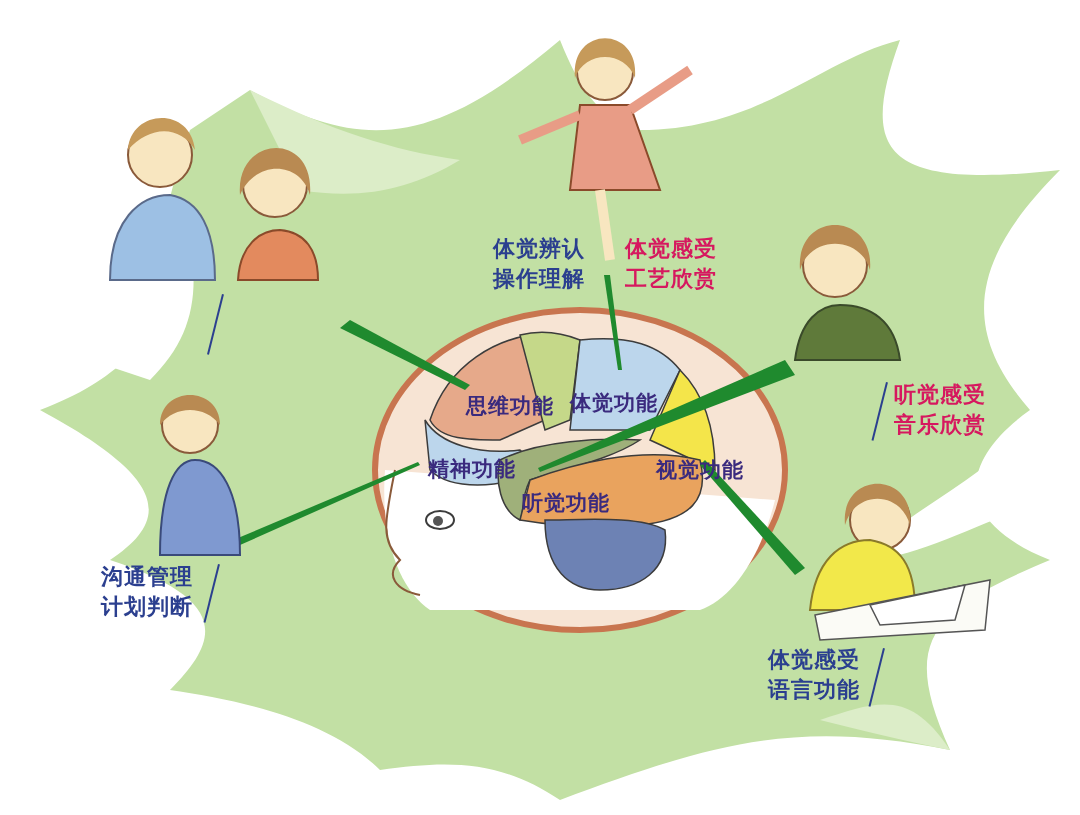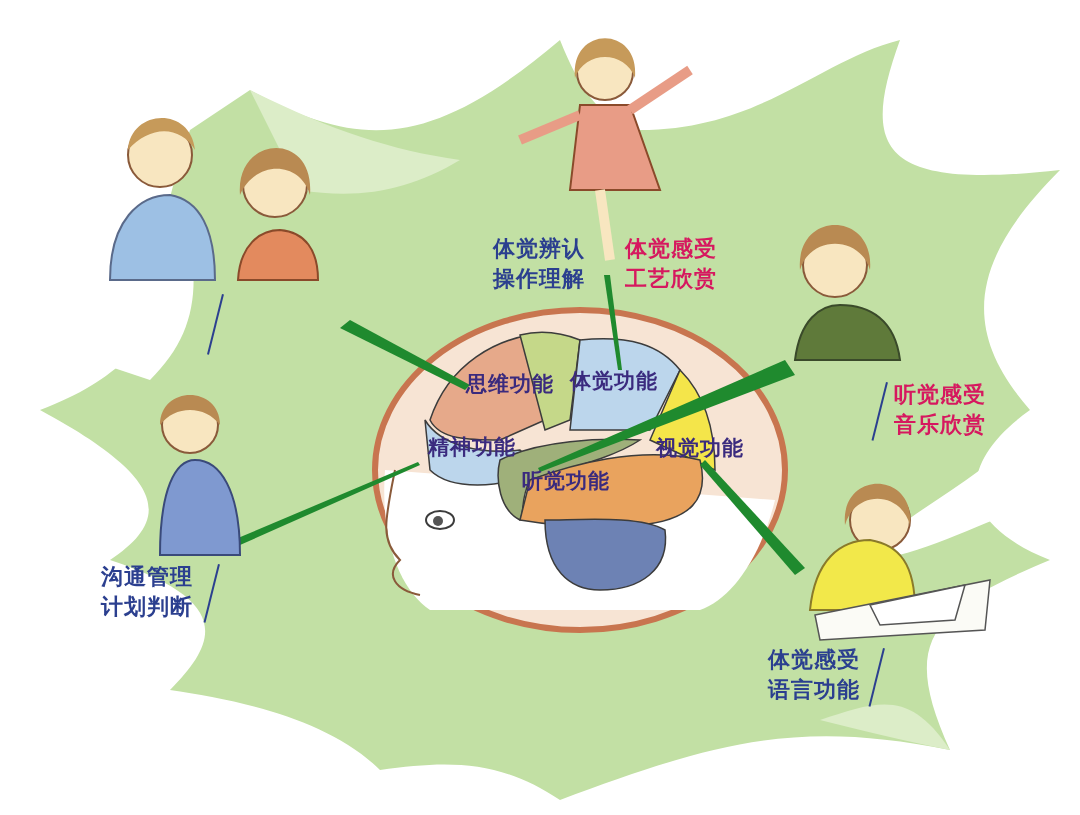--- a/index.html
+++ b/index.html
@@ -1,21 +1,21 @@
 <!DOCTYPE html>
 <html><head>
 <meta charset="utf-8">
 <style>
   html, body { margin: 0; padding: 0; background: #ffffff; }
   body { width: 1080px; height: 815px; position: relative; overflow: hidden; font-family: "DejaVu Sans", sans-serif; }
   #stage { position: absolute; left: 0; top: 0; width: 1080px; height: 815px; }
   .label { position: absolute; font-weight: bold; font-size: 22px; line-height: 30px; letter-spacing: 1px; white-space: nowrap; }
   .blue { color: #2b3f8f; }
   .pink { color: #d6185f; }
-  .region { position: absolute; font-weight: bold; font-size: 21px; color: #3a2a7e; white-space: nowrap; letter-spacing: 1px; }
+  .region { position: absolute; font-weight: bold; font-size: 21px; color: #3a2a7e; white-space: nowrap; letter-spacing: 1px; margin-top: 22px; }
   .slash { position: absolute; width: 2px; background: #2b3f8f; transform-origin: top left; }
 </style>
 </head>
 <body>
 
 <div id="stage">
   <svg width="1080" height="815" viewBox="0 0 1080 815" style="position:absolute;left:0;top:0">
 
     <path d="M250,90 C360,150 430,150 560,40 C580,90 600,120 640,130 C760,130 820,60 900,40 C860,150 880,190 1060,170 C970,260 960,330 1030,410 C960,460 950,520 1050,560 C930,610 900,640 950,750 C800,720 720,740 560,800 C500,760 450,760 380,770 C330,720 240,700 170,690 C220,640 230,600 110,560 C170,520 170,480 40,410 C120,380 150,340 160,300 C160,250 160,220 190,130 Z" fill="#c2e0a4"></path>
     <path d="M250,90 C330,130 390,150 460,160 C410,190 360,200 300,190 Z" fill="#dcedc8"></path>

